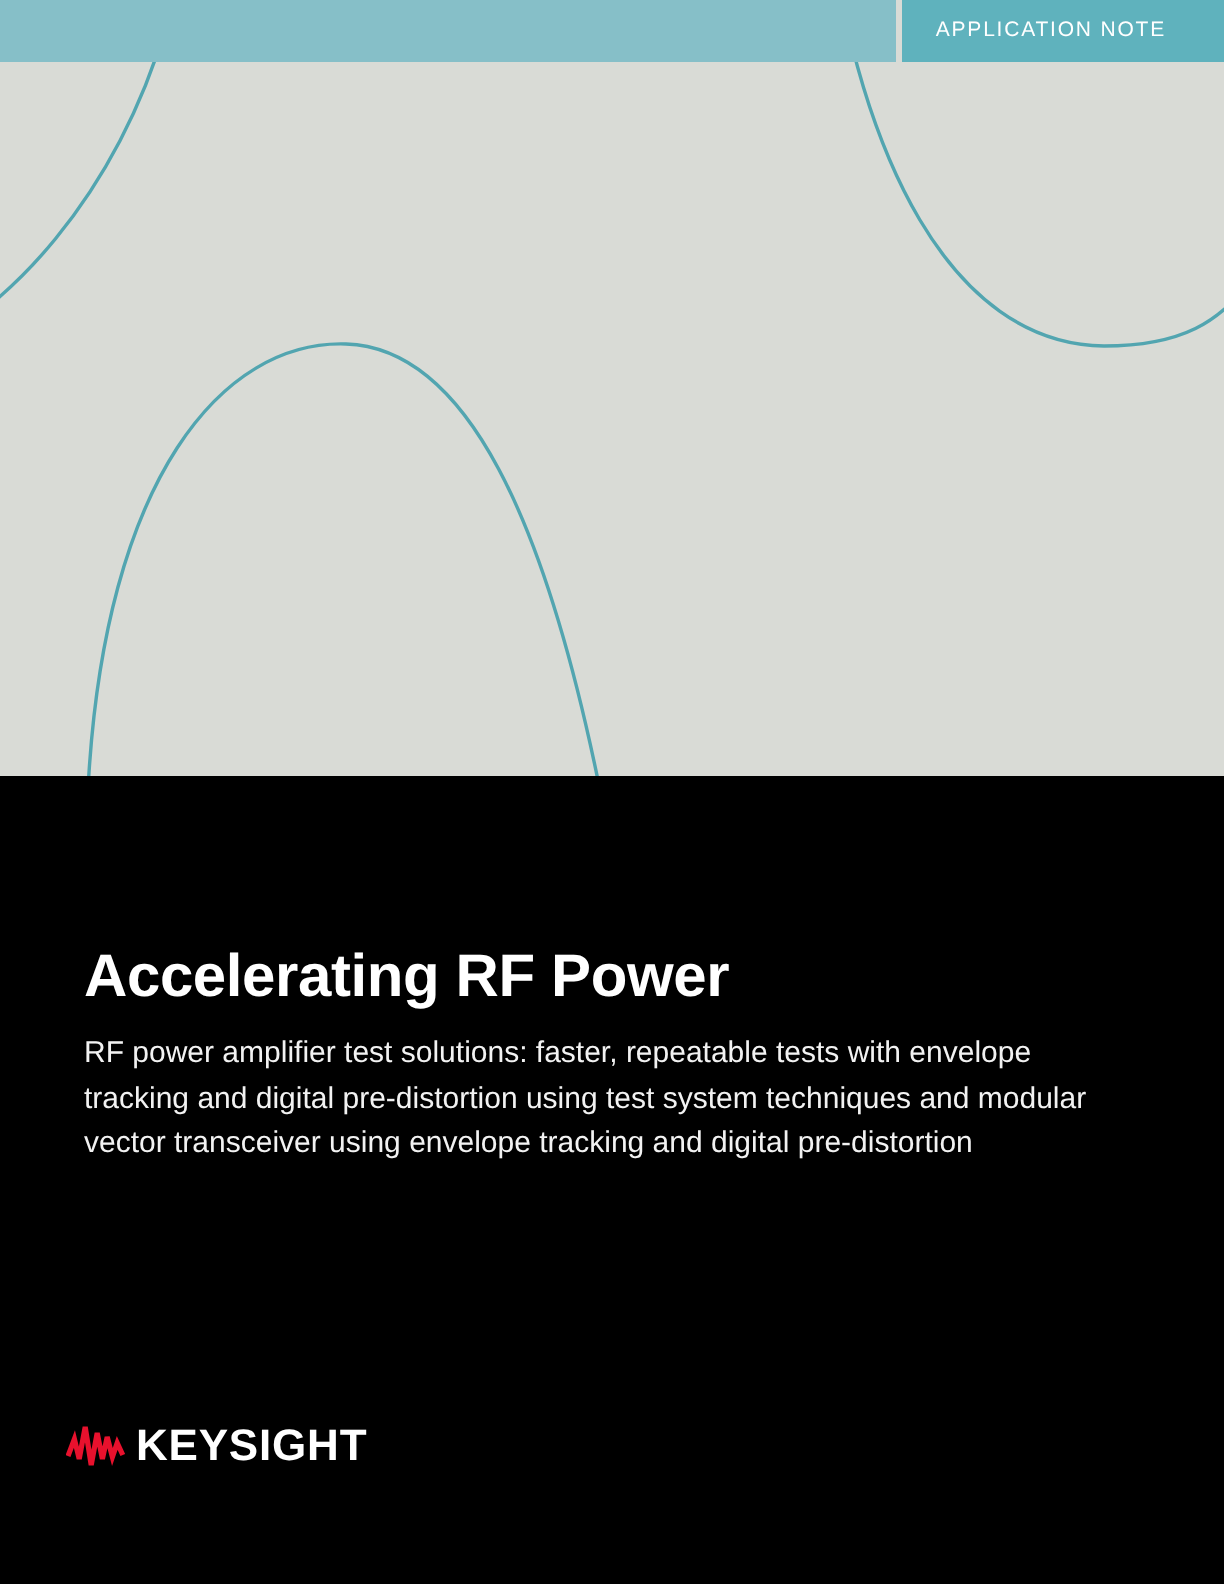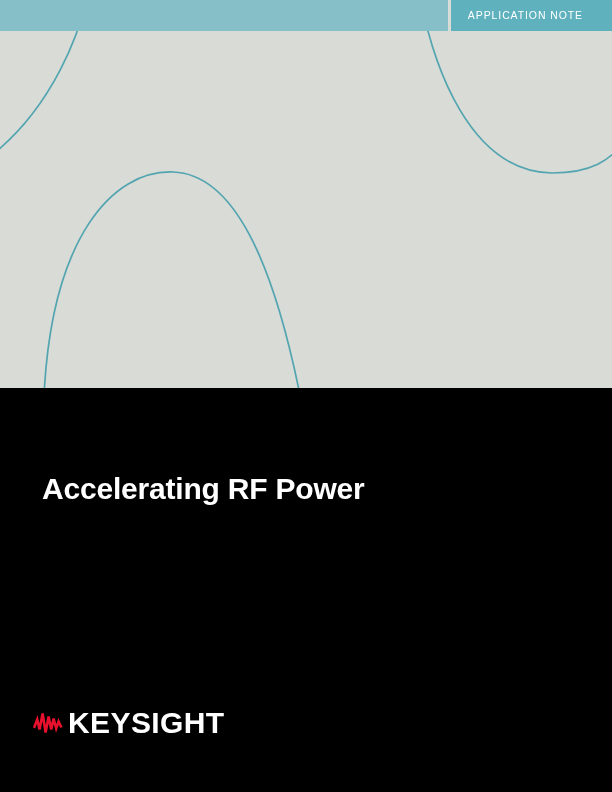--- a/index.html
+++ b/index.html
@@ -123,21 +123,21 @@
     align-items: center;
     z-index: 7;
   }
   .logo-mark {
     display: block;
     width: 30px;
     height: 22px;
   }
   .logo-word {
     color: #ffffff;
-    font-size: 30px;
+    font-size: 22px;
     font-weight: bold;
     letter-spacing: 0.4px;
     margin-left: 5px;
     line-height: 22px;
   }
 </style>
 </head>
 <body>
 
 <div class="page">
@@ -157,20 +157,21 @@
   <div class="header-band-gap"></div>
   <div class="header-band-right"></div>
   <div class="header-label">APPLICATION NOTE</div>
 
   <div class="black-panel"></div>
 
   <div class="title-block">
     <div class="doc-title">
       <span>Accelerating RF Power</span><br>
     </div>
+    <p class="doc-subtitle">RF power amplifier test solutions: faster, repeatable tests with envelope tracking and digital pre-distortion using test system techniques and modular vector transceiver using envelope tracking and digital pre-distortion</p>
   </div>
 
   <div class="logo">
     <svg class="logo-mark" viewBox="0 0 30 22">
       <path d="M1 16 L4.2 7.5 L6.6 17.5 L9.6 1.5 L12.6 20.5 L15.6 4.5 L18.2 17.5 L20.6 6.5 L23.2 16.5 L25.6 9.5 L28.4 15.5" fill="none" stroke="#e8112d" stroke-width="2.6" stroke-linejoin="miter" stroke-linecap="butt"></path>
     </svg>
     <span class="logo-word">KEYSIGHT</span>
   </div>
 
 </div>

